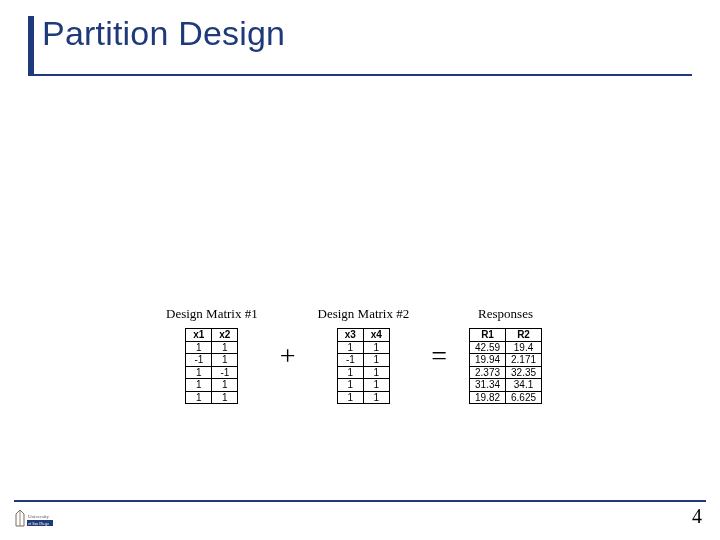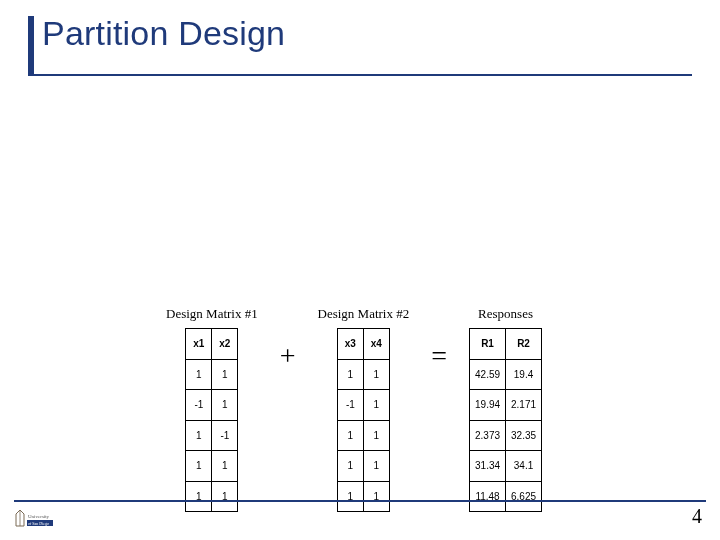--- a/index.html
+++ b/index.html
@@ -34,21 +34,21 @@
   }
   .block { display:flex; flex-direction:column; align-items:center; }
   .caption {
     font-size:13px; margin-bottom:6px; font-family:"Times New Roman", serif;
   }
   table.data {
     border-collapse:collapse; font-family:Arial,Helvetica,sans-serif;
     font-size:10px;
   }
   table.data th, table.data td {
-    border:1px solid #000; padding:9px 4px; text-align:center;
+    border:1px solid #000; padding:0 4px; text-align:center;
     min-width:26px; line-height:1.15;
     background:#fff;
   }
   table.data th {
     font-weight:bold; background:#fff;
   }
   table.resp th, table.resp td { min-width:36px; }
 
   .op {
     font-size:28px; font-family:"Times New Roman",serif;
@@ -164,21 +164,21 @@
             </tr>
         <tr>
               <td>2.373</td>
               <td>32.35</td>
             </tr>
         <tr>
               <td>31.34</td>
               <td>34.1</td>
             </tr>
         <tr>
-              <td>11.48</td>
+              <td>19.82</td>
               <td>6.625</td>
             </tr>
       </tbody>
         </table>
     </div>
 
   </div>
 </div>
 
 <div class="hr-bottom"></div>

